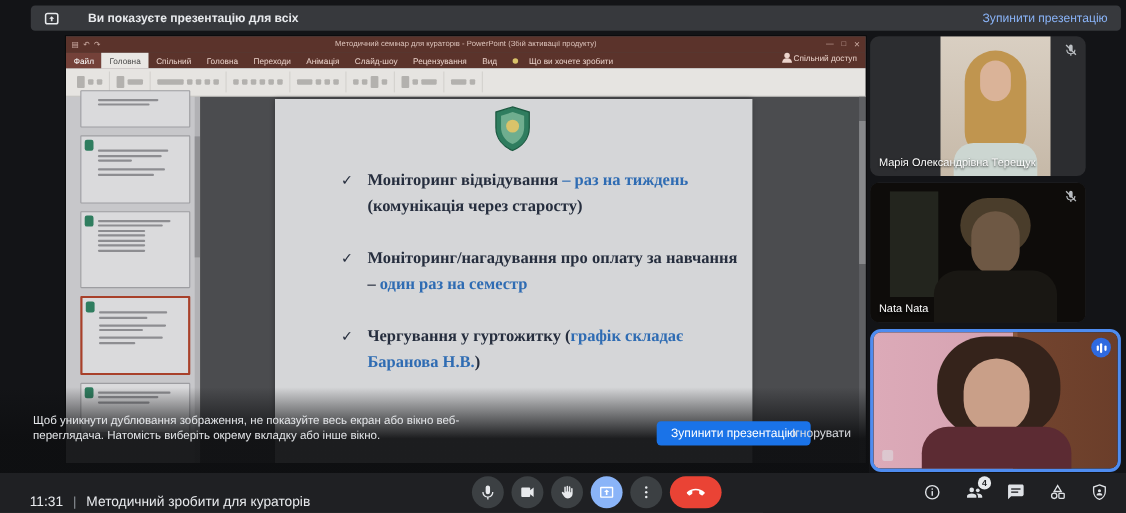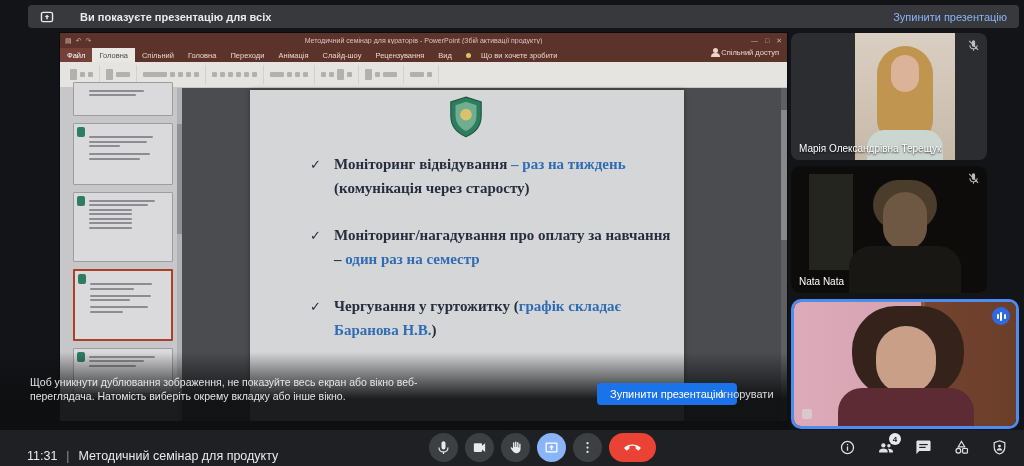--- a/index.html
+++ b/index.html
@@ -339,21 +339,21 @@
       </div>
     <div class="pinmark"></div>
     <span class="name"></span>
   </div>
 </div>
 
 <div class="bottombar">
   <div class="bb-left">
     <span>11:31</span>
     <span class="div">|</span>
-    <span>Методичний семінар для продукту</span>
+    <span>Методичний зробити для кураторів</span>
   </div>
   <div class="bb-center">
     <div class="cbtn">
       <svg viewBox="0 0 24 24">
           <path d="M12 15a3.2 3.2 0 0 0 3.2-3.2V5.2a3.2 3.2 0 0 0-6.4 0v6.6A3.2 3.2 0 0 0 12 15zm6.2-3.2a6.2 6.2 0 0 1-12.4 0H3.9a8.1 8.1 0 0 0 7.1 8v2.7h2v-2.7a8.1 8.1 0 0 0 7.1-8z"></path>
         </svg>
     </div>
     <div class="cbtn">
       <svg viewBox="0 0 24 24">
           <path d="M16 9V6.5A1.5 1.5 0 0 0 14.5 5h-10A1.5 1.5 0 0 0 3 6.5v11A1.5 1.5 0 0 0 4.5 19h10a1.5 1.5 0 0 0 1.5-1.5V15l5 4V5z"></path>

